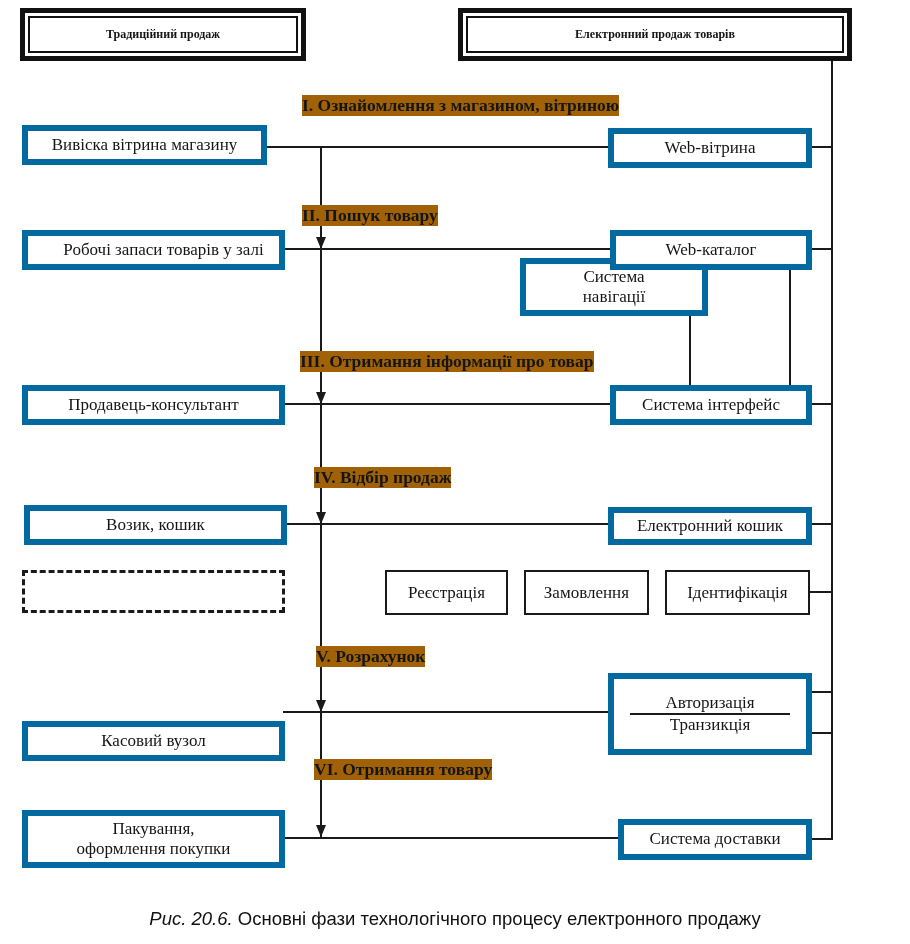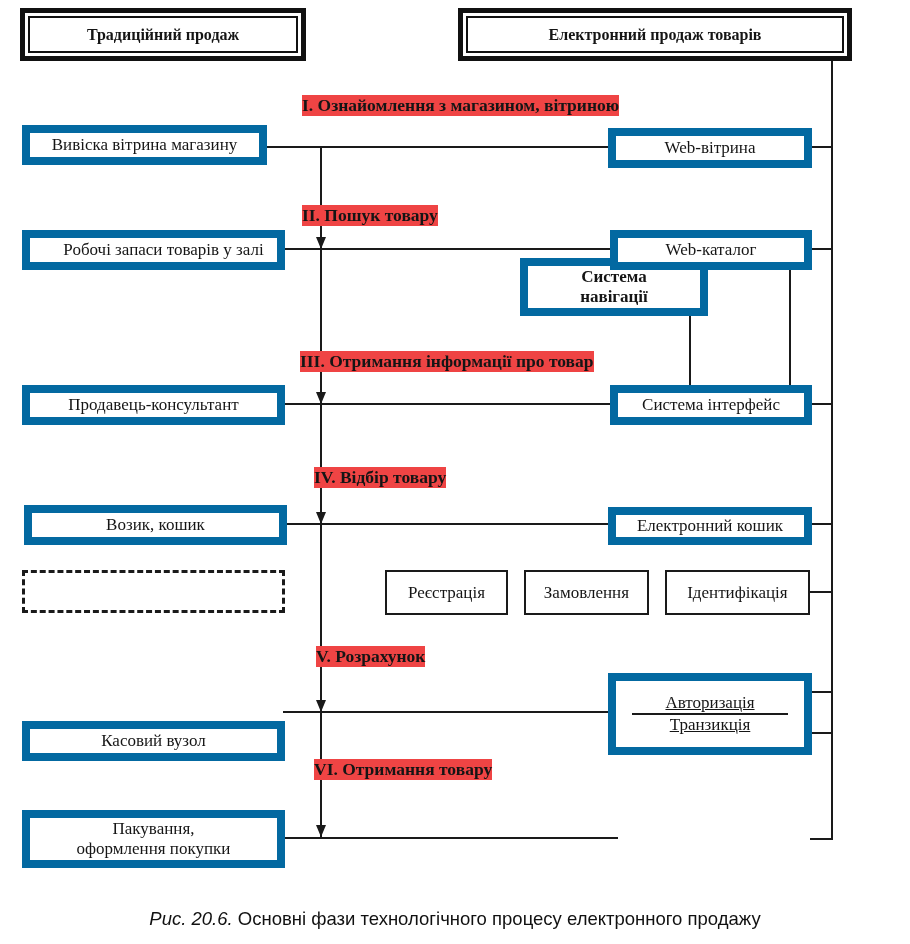--- a/index.html
+++ b/index.html
@@ -4,37 +4,37 @@
 <style>
   * { margin:0; padding:0; box-sizing:border-box; }
   html,body { background:#ffffff; }
   .page {
     position:relative; width:910px; height:944px; background:#ffffff;
     font-family:"Liberation Serif", serif; color:#151515; overflow:hidden;
   }
   .hline { position:absolute; height:2px; background:#1a1a1a; }
   .vline { position:absolute; width:2px; background:#1a1a1a; }
   .box {
-    position:absolute; border:8px solid #0369a1; background:#fff;
+    position:absolute; border:6px solid #0369a1; background:#fff;
     display:flex; align-items:center; justify-content:center;
     text-align:center; font-size:17px; line-height:1.18; white-space:pre-line;
     z-index:2;
   }
   .dashed-box {
     position:absolute; border:3px dashed #1a1a1a; background:#fff; z-index:2;
   }
   .hdr {
     position:absolute; border:5px solid #111; background:#fff; padding:3px; z-index:3;
   }
   .hdr-in {
     border:2px solid #111; width:100%; height:100%;
     display:flex; align-items:center; justify-content:center;
-    font-weight:bold; font-size:16px;
+    font-weight:bold; font-size:12px;
   }
-  .phase { position:absolute; font-weight:bold; font-size:17.5px; white-space:nowrap; z-index:4; background:#ef4444; }
+  .phase { position:absolute; font-weight:bold; font-size:17.5px; white-space:nowrap; z-index:4; background:#a16207; }
   .arrow {
     position:absolute; width:0; height:0; z-index:3;
     border-left:5px solid transparent; border-right:5px solid transparent;
     border-top:12px solid #1a1a1a;
   }
   .stack-cell {
     flex:1; display:flex; align-items:center; justify-content:center;
     width:100%; font-size:17px;
   }
   .stack-cell + .stack-cell { border-top:2px solid #1a1a1a; }
@@ -57,21 +57,21 @@
   <div class="hdr" style="left:20px; top:8px; width:286px; height:53px;">
     <div class="hdr-in">Традиційний продаж</div>
   </div>
   <div class="hdr" style="left:458px; top:8px; width:394px; height:53px;">
     <div class="hdr-in">Електронний продаж товарів</div>
   </div>
 
   <div class="phase" style="left:302px; top:95px;">I. Ознайомлення з магазином, вітриною</div>
   <div class="phase" style="left:302px; top:205px;">II. Пошук товару</div>
   <div class="phase" style="left:300px; top:351px;">III. Отримання інформації про товар</div>
-  <div class="phase" style="left:314px; top:467px;">IV. Відбір товару</div>
+  <div class="phase" style="left:314px; top:467px;">IV. Відбір продаж</div>
   <div class="phase" style="left:316px; top:646px;">V. Розрахунок</div>
   <div class="phase" style="left:314px; top:759px;">VI. Отримання товару</div>
 
   <div class="vline" style="left:320px; top:147px; height:690px;"></div>
   <div class="arrow" style="left:316px; top:237px;"></div>
   <div class="arrow" style="left:316px; top:392px;"></div>
   <div class="arrow" style="left:316px; top:512px;"></div>
   <div class="arrow" style="left:316px; top:700px;"></div>
   <div class="arrow" style="left:316px; top:825px;"></div>
 
@@ -99,37 +99,38 @@
   <div class="box" style="left:22px; top:125px; width:245px; height:40px;">Вивіска вітрина магазину</div>
   <div class="box" style="left:22px; top:230px; width:263px; height:40px;padding-left:20px;">Робочі запаси товарів у залі</div>
   <div class="box" style="left:22px; top:385px; width:263px; height:40px;">Продавець-консультант</div>
   <div class="box" style="left:24px; top:505px; width:263px; height:40px;text-align:center;">Возик, кошик</div>
   <div class="dashed-box" style="left:22px; top:570px; width:263px; height:43px;"></div>
   <div class="box" style="left:22px; top:693px; width:263px; height:40px;margin-top:28px;">Касовий вузол</div>
   <div class="box" style="left:22px; top:810px; width:263px; height:58px;">Пакування,
 оформлення покупки</div>
 
   <div class="box" style="left:608px; top:128px; width:204px; height:40px;">Web-вітрина</div>
-  <div class="box" style="left:520px; top:258px; width:188px; height:58px; z-index:2;font-weight:bold;">Система
+  <div class="box" style="left:520px; top:258px; width:188px; height:58px; z-index:2;">Система
 навігації</div>
   <div class="box" style="left:610px; top:230px; width:202px; height:40px; z-index:3;">Web-каталог</div>
   <div class="box" style="left:610px; top:385px; width:202px; height:40px;">Система інтерфейс</div>
   <div class="box" style="left:608px; top:507px; width:204px; height:38px;">Електронний кошик</div>
 
   <div class="row3" style="left:385px; top:570px; width:425px; height:45px;gap:16px;">
     <div class="cell" style="width:133px;">Реєстрація</div>
     <div class="cell" style="width:135px;">Замовлення</div>
     <div class="cell" style="width:157px;">Ідентифікація</div>
   </div>
 
-  <div class="box" style="left:608px; top:673px; width:204px; height:82px; flex-direction:column; padding:16px;text-decoration:underline;">
+  <div class="box" style="left:608px; top:673px; width:204px; height:82px; flex-direction:column; padding:16px;">
     <div class="stack-cell">Авторизація</div>
     <div class="stack-cell">Транзикція</div>
   </div>
 
+  <div class="box" style="left:618px; top:819px; width:194px; height:41px;">Система доставки</div>
 
   <div class="caption" style="top:908px;">
     <span class="pfx">Рис. 20.6.</span>
     <span> </span>
     <span>Основні фази технологічного процесу електронного продажу</span>
   </div>
 
 </div>
 
 </body></html>

